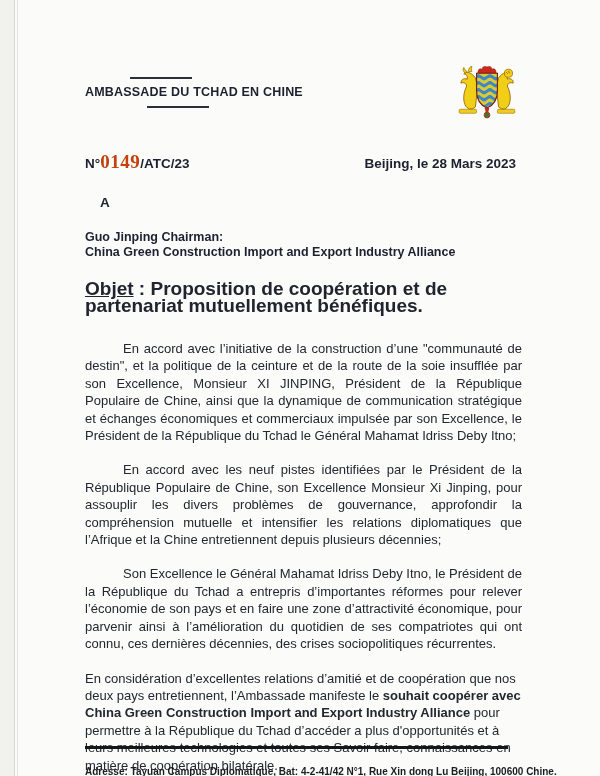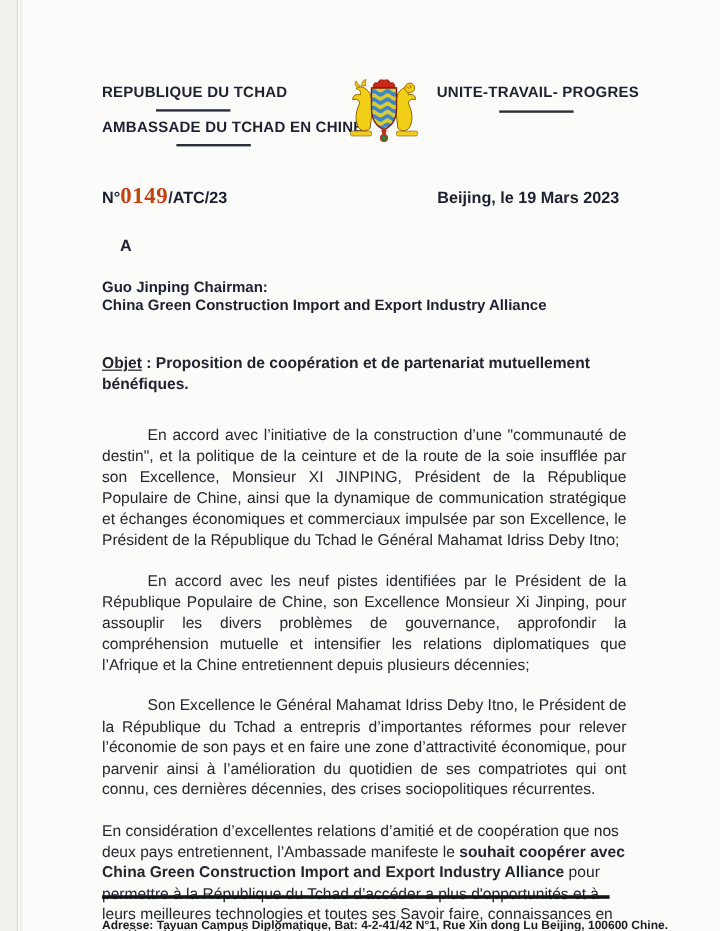--- a/index.html
+++ b/index.html
@@ -57,21 +57,21 @@
   .date { font-size:13.5px; font-weight:bold; color:#1c2130; padding-right:6px; }
 
   
   .salutation {
     margin:22px 0 0 15px;
     font-size:13.5px; font-weight:bold;
   }
   .recipient { margin-top:20px; font-size:12.5px; font-weight:bold; line-height:15px; color:#1c2130; }
 
   
-  .subject { margin-top:32px; font-size:13px; line-height:17px; }
+  .subject { margin-top:20px; font-size:19px; line-height:17px; }
   .subject-label { text-decoration:underline; font-weight:bold; }
   .subject-text, .subject-sep { font-weight:bold; }
 
   
   .body-block { margin-top:26px; }
   .para {
     font-size:13px; line-height:17.4px;
     text-align:justify;
     color:#23272f;
     margin-bottom:17px;
@@ -96,21 +96,20 @@
 <body>
 
 <div class="paper">
   <div class="scan-edge"></div>
   <div class="scan-edge-line"></div>
 
   <div class="content">
 
     <div class="header">
       <div class="header-left">
-        <div class="h-title">REPUBLIQUE DU TCHAD</div>
         <div class="rule rule1"></div>
         <div class="h-title">AMBASSADE DU TCHAD EN CHINE</div>
         <div class="rule rule2"></div>
       </div>
 
       <div class="emblem-box">
         <svg viewBox="0 0 120 100" width="70" height="58" aria-hidden="true">
 
           <rect x="12" y="78" width="30" height="7" rx="2" fill="#f0cd1c" stroke="#9a6b00" stroke-width="1"></rect>
           <rect x="78" y="78" width="30" height="7" rx="2" fill="#f0cd1c" stroke="#9a6b00" stroke-width="1"></rect>
@@ -137,29 +136,25 @@
             <path d="M40,56 q5,-5 10,0 q5,5 10,0 q5,-5 10,0 q5,5 10,0 l0,6 q-5,5 -10,0 q-5,-5 -10,0 q-5,5 -10,0 q-5,-5 -10,0 Z" fill="#3f86c9"></path>
             <path d="M40,68 q5,-5 10,0 q5,5 10,0 q5,-5 10,0 q5,5 10,0 l0,6 q-5,5 -10,0 q-5,-5 -10,0 q-5,5 -10,0 q-5,-5 -10,0 Z" fill="#3f86c9"></path>
           </g>
           <path d="M42,16 L78,16 L78,46 Q78,68 60,76 Q42,68 42,46 Z" fill="none" stroke="#7c2012" stroke-width="2"></path>
 
           <path d="M56,76 L64,76 L62,84 L58,84 Z" fill="#c9281b"></path>
           <circle cx="60" cy="88" r="5" fill="#2e7d32" stroke="#c9281b" stroke-width="1.6"></circle>
         </svg>
       </div>
 
-      <div class="header-right">
-        <div class="h-title">UNITE-TRAVAIL- PROGRES</div>
-        <div class="rule"></div>
-      </div>
     </div>
 
     <div class="ref-row">
       <div class="ref"><span>N°</span><span class="red-num">0149</span><span>/ATC/23</span></div>
-      <div class="date">Beijing, le 19 Mars 2023</div>
+      <div class="date">Beijing, le 28 Mars 2023</div>
     </div>
 
     <div class="salutation">A</div>
     <div class="recipient">
       <div>Guo Jinping Chairman:</div>
       <div>China Green Construction Import and Export Industry Alliance</div>
     </div>
 
     <div class="subject">
       <span class="subject-label">Objet</span><span class="subject-sep"> : </span><span class="subject-text">Proposition de coopération et de partenariat mutuellement bénéfiques.</span>

